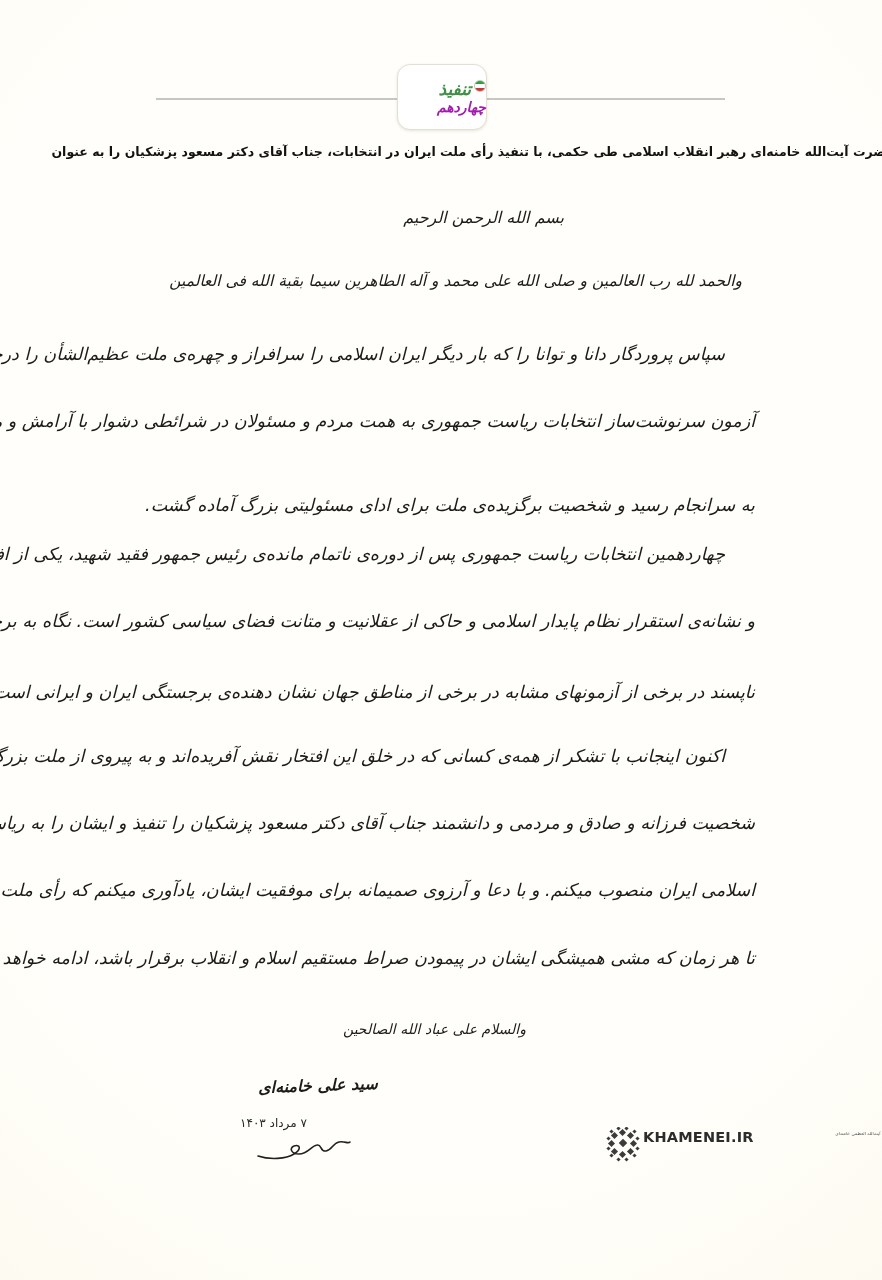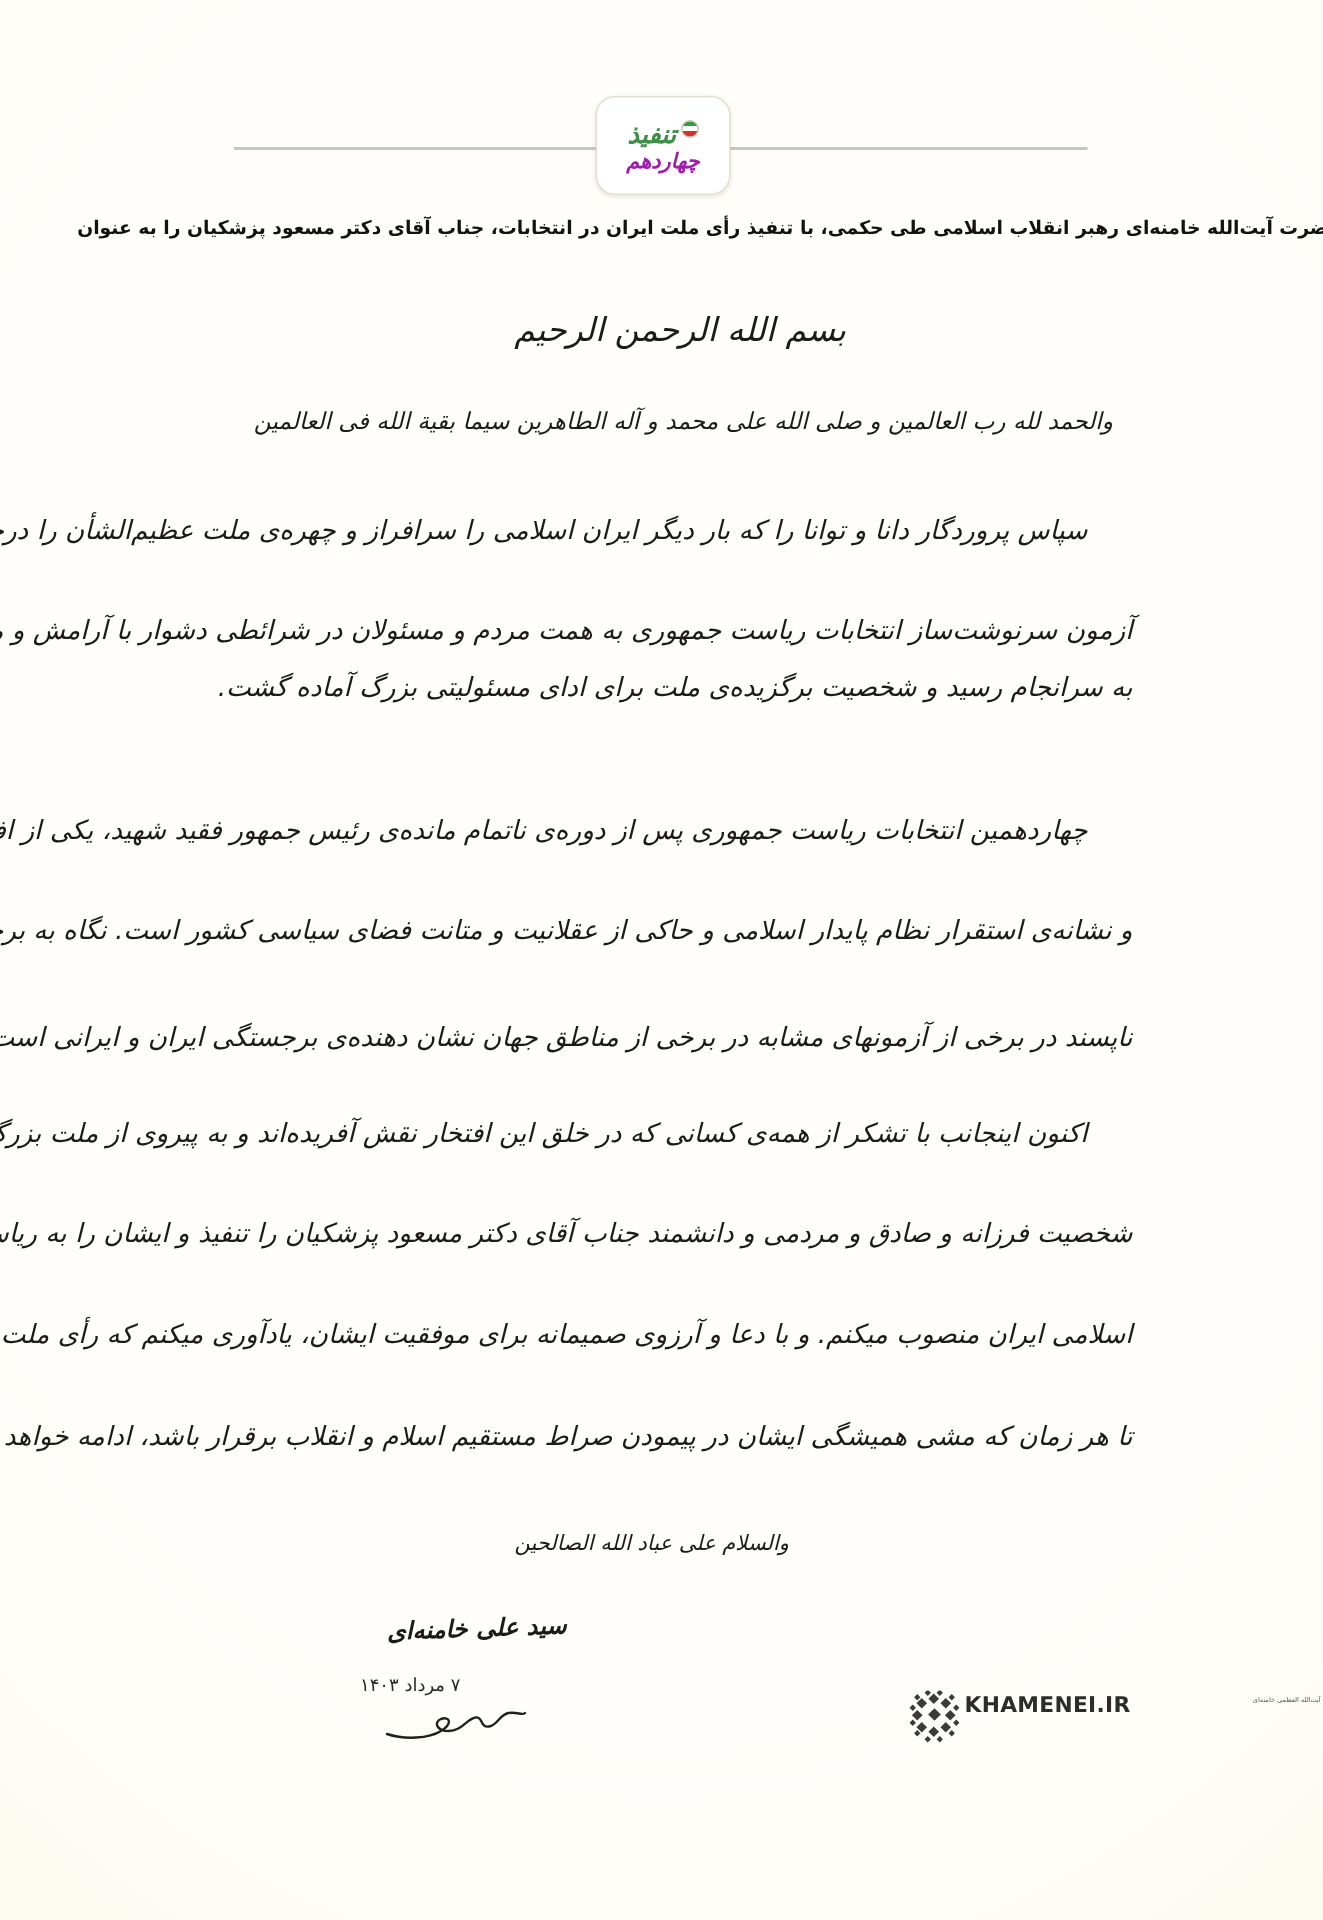--- a/index.html
+++ b/index.html
@@ -16,22 +16,23 @@
   
   .top-rule{
     position:absolute;top:98px;left:156px;width:569px;height:1.5px;
     background:#c6c6c3;z-index:1;
   }
   
   .badge{
     position:absolute;top:64px;left:397px;width:88px;height:64px;
     background:#ffffff;border:1px solid #e3dfd2;border-radius:13px;
     box-shadow:0 1px 3px rgba(120,110,80,.18);
-    z-index:2;display:flex;flex-direction:column;align-items:center;justify-content:center;
+    z-index:2;display:flex;flex-direction:column;align-items:flex-start;justify-content:center;
     direction:rtl;
+    font-family:Liberation Serif, serif;
   }
   .badge-row1{position:relative;display:flex;align-items:center;gap:3px;margin-top:2px;}
   .badge-green{
     font-style:italic;font-weight:bold;font-size:17px;line-height:18px;color:#3f8f47;
   }
   .flag{
     width:10px;height:10px;border-radius:50%;
     background:linear-gradient(180deg,#2f9e44 0 33%,#ffffff 33% 66%,#d33430 66% 100%);
     border:.5px solid #c9c4b4;
     position:relative;top:-4px;
@@ -46,25 +47,25 @@
     direction:rtl;text-align:center;white-space:nowrap;
     font-weight:bold;font-size:12.5px;color:#14120f;letter-spacing:-.1px;padding-left:32px;
   }
   .intro.l1{top:144px;}
   .intro.l2{top:172px;}
   
   .callig{
     position:absolute;margin:0;direction:rtl;white-space:nowrap;
     font-style:italic;color:#1d1b18;text-align:right;
   }
-  .bismillah{top:208px;right:318px;font-size:22px;}
+  .bismillah{top:208px;right:318px;font-size:16px;}
   .hamd{top:272px;right:140px;font-size:15.5px;letter-spacing:-.2px;}
   .bodyline{right:127px;font-size:17.5px;letter-spacing:-.3px;}
   .bodyline.indent{right:157px;}
-  .bl0{top:344px;} .bl1{top:411px;} .bl2{top:449px;margin-left:40px;}
+  .bl0{top:344px;} .bl1{top:411px;} .bl2{top:495px;margin-left:40px;}
   .bl3{top:544px;} .bl4{top:611px;} .bl5{top:682px;}
   .bl6{top:746px;} .bl7{top:813px;} .bl8{top:880px;}
   .bl9{top:948px;}
   .closing{top:1021px;right:356px;font-size:14px;text-align:center;}
   .sig-name{top:1076px;left:258px;right:auto;font-size:16px;font-weight:bold;transform:rotate(-2deg);}
   .sig-date{top:1116px;left:240px;right:auto;font-size:12px;font-style:normal;color:#2a2824;letter-spacing:1px;}
   .sig-mark{position:absolute;top:1136px;left:256px;}
   
   .logo{
     position:absolute;top:1130px;left:606px;width:150px;

